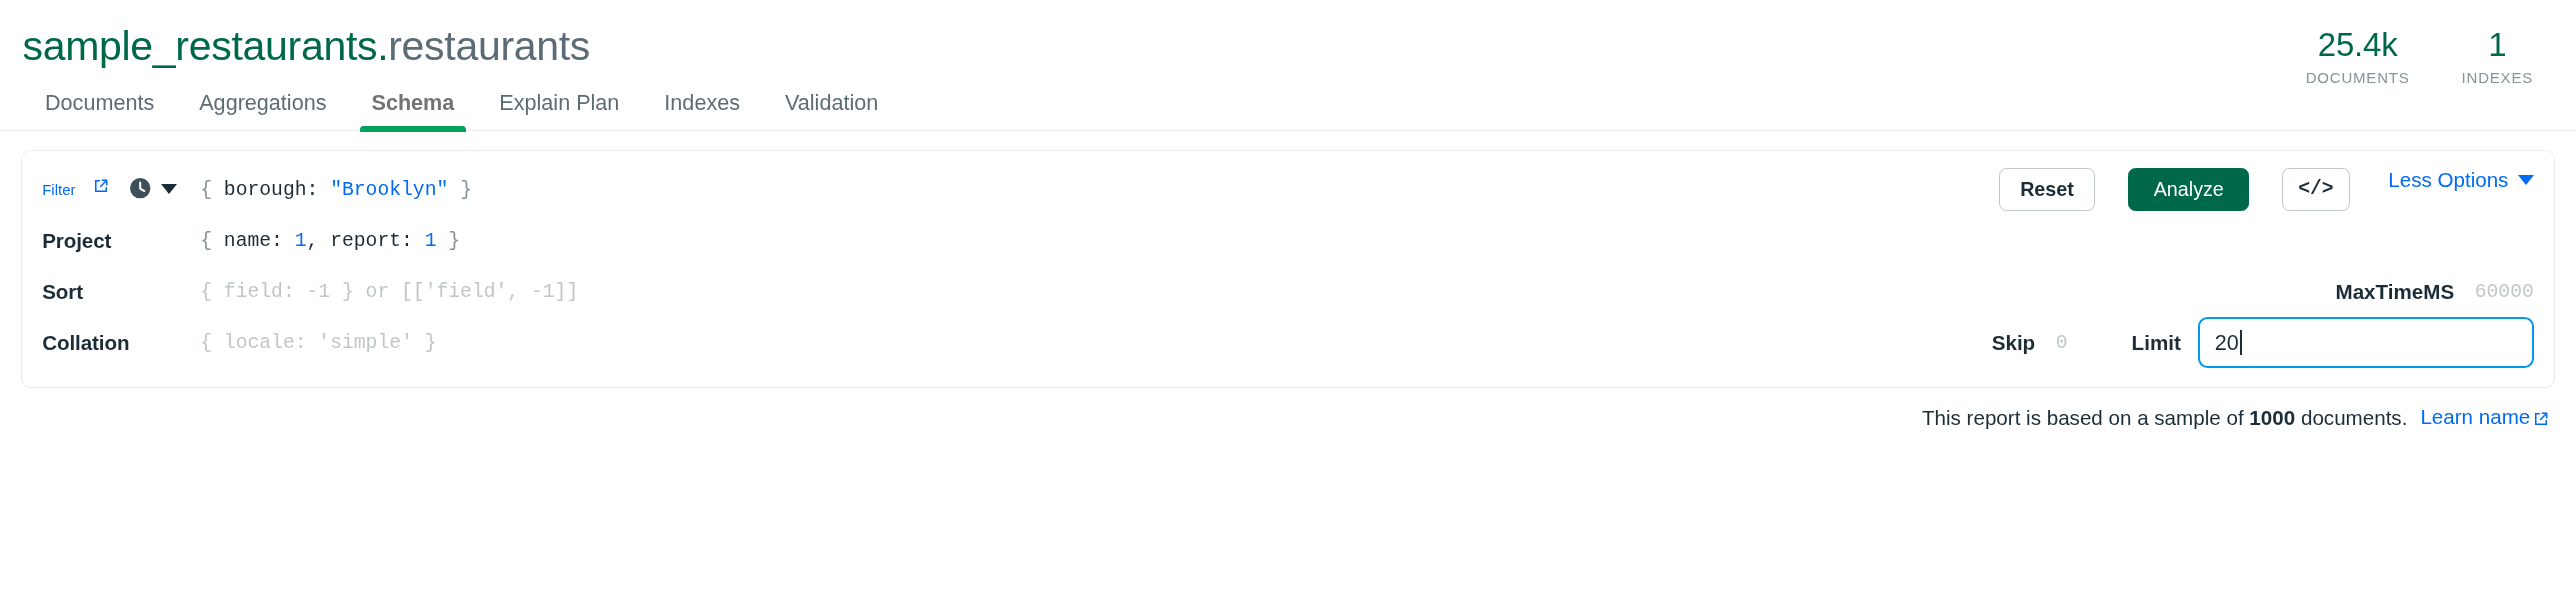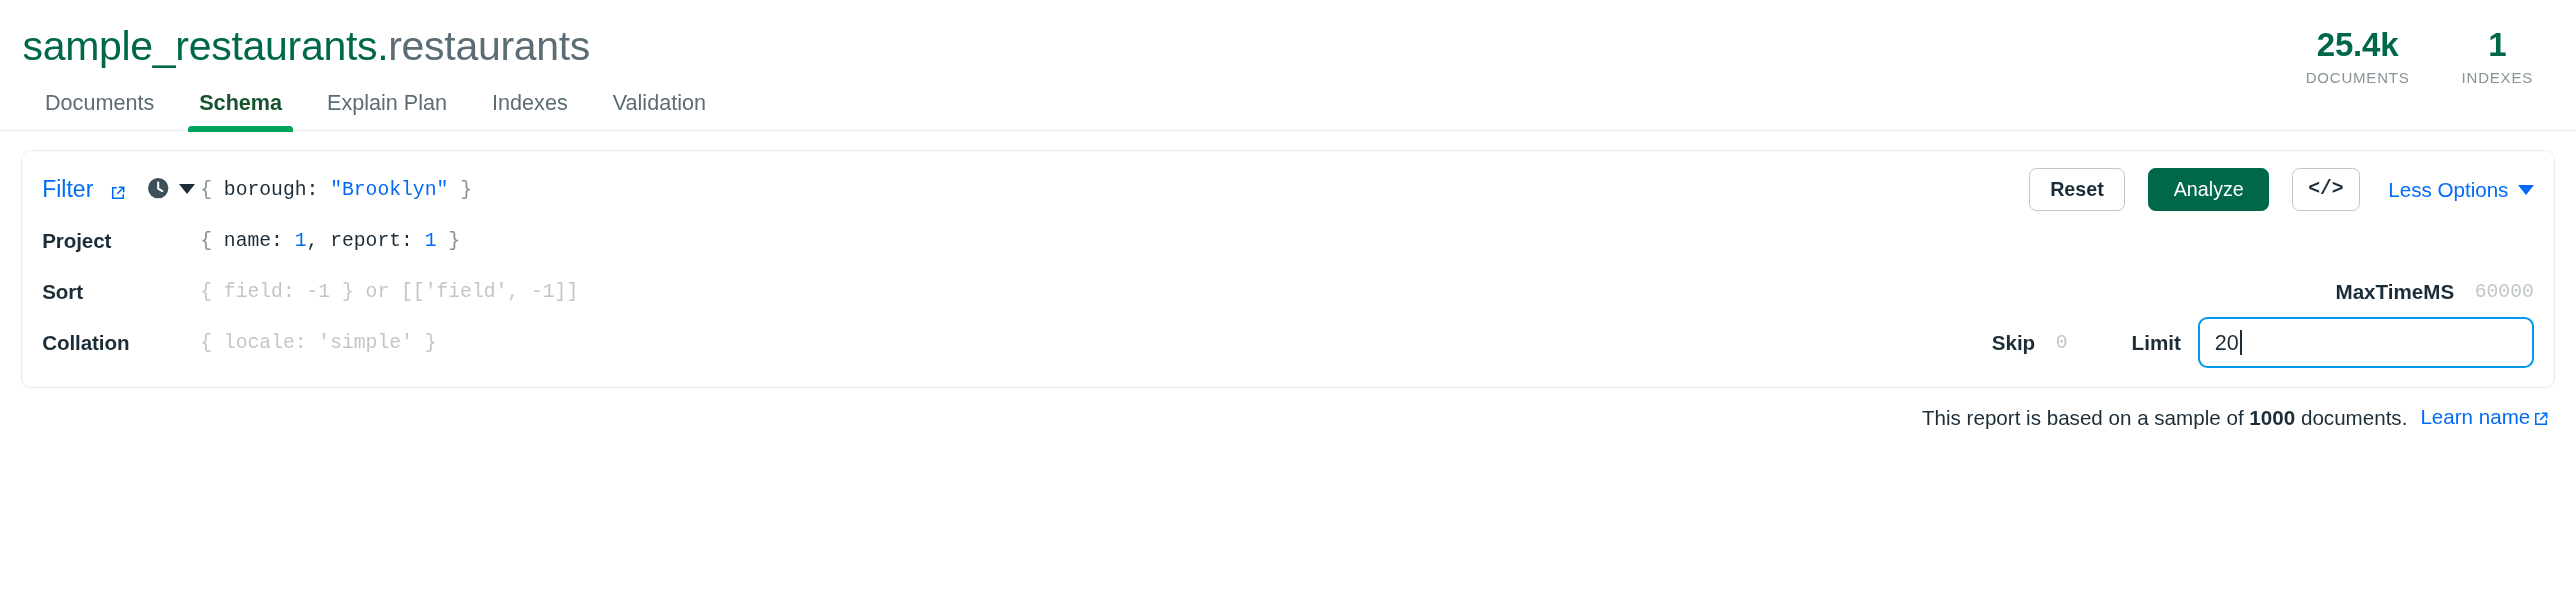--- a/index.html
+++ b/index.html
@@ -37,21 +37,21 @@
   .stats {
     display: flex;
     align-items: flex-start;
     gap: 52px;
     padding-right: 15px;
     padding-top: 1.9px;
   }
   .stat { text-align: center; min-width: 60px; }
   .stat-value {
     font-size: 33px;
-    font-weight: 700;
+    font-weight: 400;
     color: #00684A;
     line-height: 1.05;
     letter-spacing: -0.2px;
     text-align: center;
   }
   .stat-label {
     font-size: 15px;
     color: #889397;
     letter-spacing: 0.8px;
     margin-top: 6.6px;
@@ -73,21 +73,21 @@
     font-size: 21.6px;
     color: #5C6C75;
     padding: 0 22.5px 16px 22.5px;
     line-height: 1;
     cursor: pointer;
     white-space: nowrap;
     background: none;
     border: none;
     font-family: inherit;
   }
-  .tab.active { color: #14532d; font-weight: 700; }
+  .tab.active { color: #737373; font-weight: 700; }
   .tab.active::after {
     content: "";
     position: absolute;
     left: 11.2px; right: 11.2px;
     bottom: -1.9px;
     height: 5.6px;
     background: #00A35C;
     border-radius: 3.7px 3.7px 0 0;
   }
 
@@ -107,21 +107,21 @@
   .qlabel {
     font-size: 20.6px;
     font-weight: 700;
     color: #1C2D38;
     width: 141px;
     flex: 0 0 141px;
     letter-spacing: -0.1px;
   }
   .filter-link {
     color: #016BF8;
-    font-size: 23px;
+    font-size: 15px;
     font-weight: 400;
     text-decoration: none;
     display: inline-flex;
     align-items: center;
     gap: 18px;
     cursor: pointer;
   }
   .ext-icon { display: inline-block; width: 14px; height: 14px; margin-bottom: 7.5px; }
   .filter-head {
     display: flex;
@@ -149,22 +149,22 @@
     cursor: text;
   }
   .ph { color: #C1C7C6; }
   .brace { color: #889397; }
   .str { color: #016BF8; }
   .num { color: #016BF8; }
 
   
   .qactions {
     display: flex;
-    align-items: center;
-    gap: 23px;
+    align-items: flex-start;
+    gap: 33px;
     flex: 0 0 auto;
     padding-left: 19px;
   }
   .btn {
     font-family: inherit;
     font-size: 19.7px;
     border-radius: 7.5px;
     padding: 0 20.6px;
     height: 43px;
     cursor: pointer;
@@ -291,20 +291,21 @@
     </div>
     <div class="stat">
       <div class="stat-value">1</div>
       <div class="stat-label">INDEXES</div>
     </div>
   </div>
 </div>
 
 <div class="tabbar">
   <button class="tab">Documents</button>
+  <button class="tab">Aggregations</button>
   <button class="tab active">Schema</button>
   <button class="tab">Explain Plan</button>
   <button class="tab">Indexes</button>
   <button class="tab">Validation</button>
 </div>
 
 <div class="querybar">
 
   <div class="qrow">
     <div class="filter-head">

